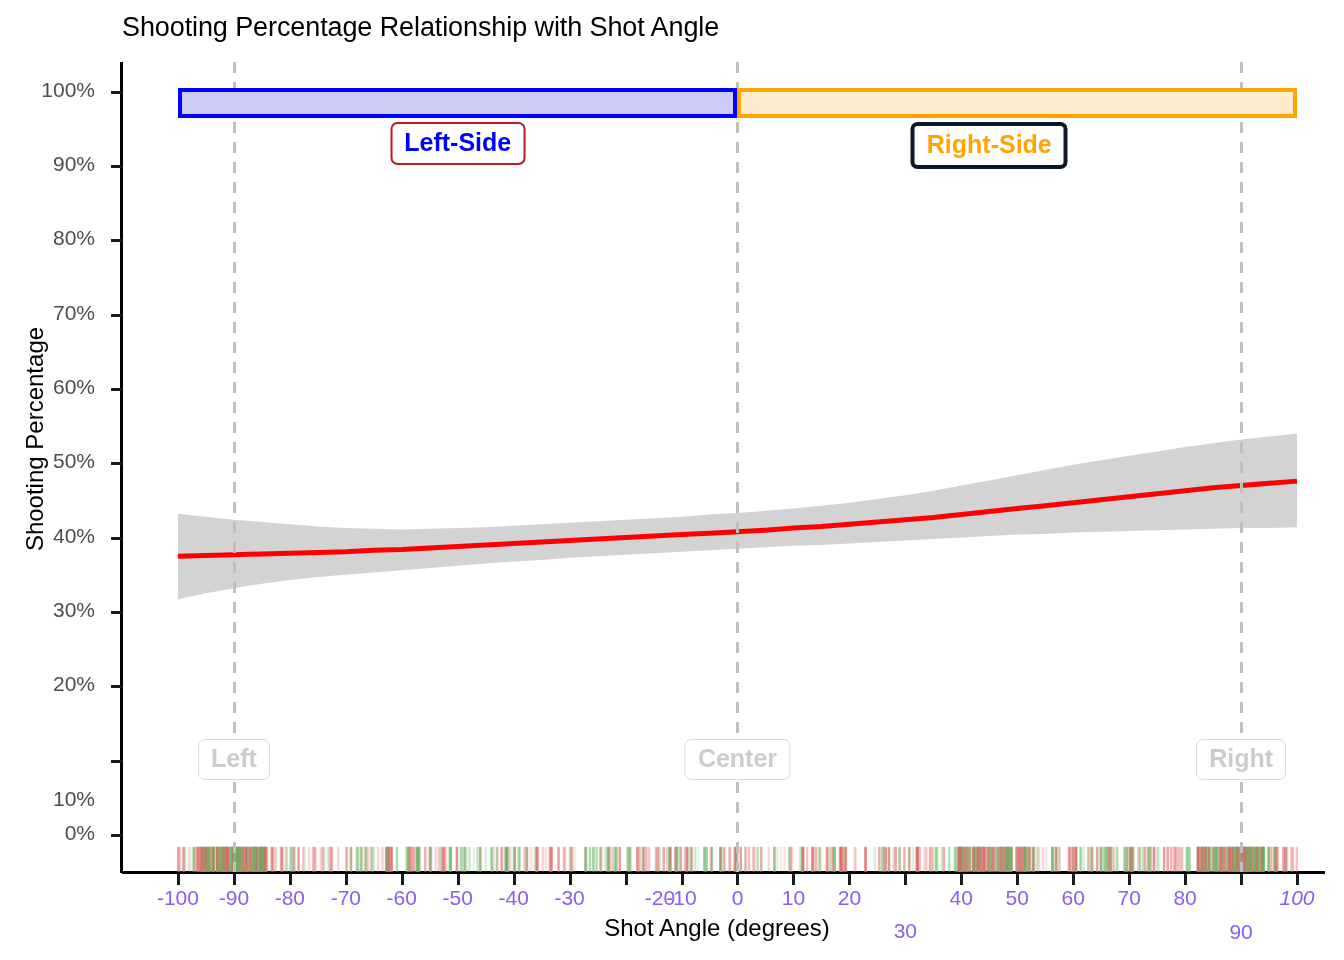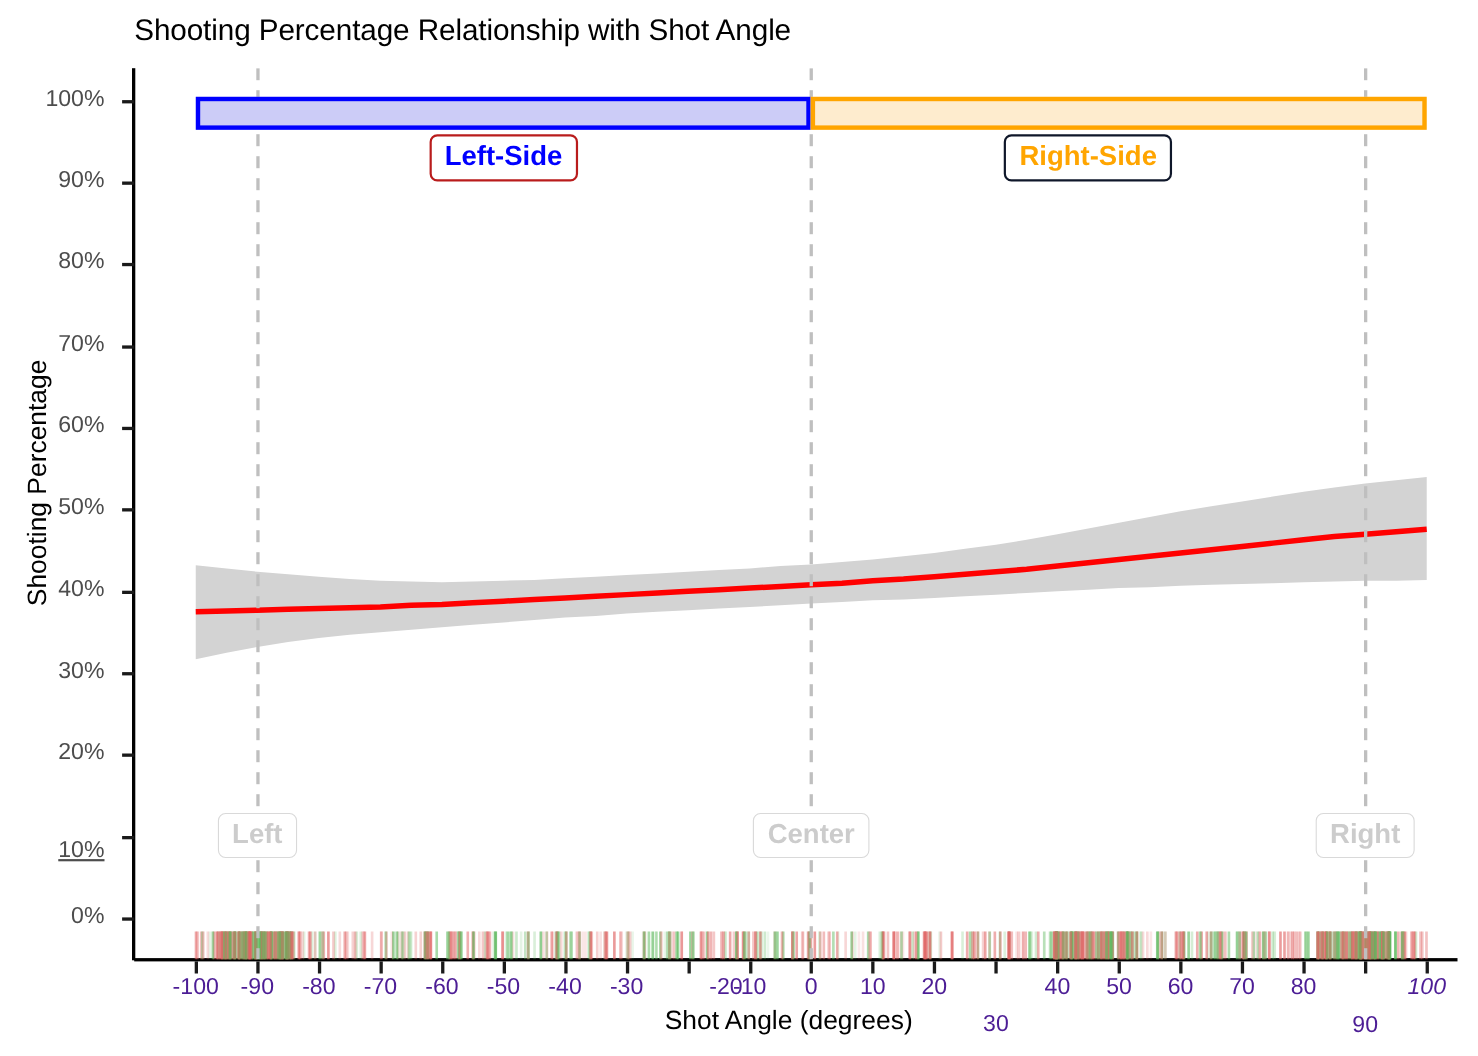--- a/index.html
+++ b/index.html
@@ -102,21 +102,21 @@
     position: absolute;
     top: 874px;
     width: 3px;
     height: 11px;
     background: #1a1a1a;
   }
   .x-tick-label {
     position: absolute;
     top: 886px;
     font-size: 21px;
-    color: #4c1d95;
+    color: #8b5cf6;
     text-align: center;
     white-space: nowrap;
     transform: translateX(-50%);
   }
 
   
   .vref {
     position: absolute;
     top: 0;
     width: 3px;
@@ -151,21 +151,21 @@
     background: #ffffff;
     white-space: nowrap;
     transform: translateX(-50%);
   }
   #left-side-label {
     color: #0000ff;
     border: 2px solid #b91c1c;
   }
   #right-side-label {
     color: #ffa500;
-    border: 2px solid #0f172a;
+    border: 4px solid #0f172a;
   }
 
   
   .zone-label {
     position: absolute;
     box-sizing: border-box;
     font-size: 25px;
     font-weight: bold;
     padding: 4px 12px 6px 12px;
     border-radius: 7px;
@@ -1113,21 +1113,21 @@
     <div id="bars-group">
         <div class="side-bar" id="left-side-bar" style="left: 55.9535px; width: 559.535px; top: 25.8716px;"></div>
         <div class="side-bar" id="right-side-bar" style="left: 615.488px; width: 559.535px; top: 25.8716px;"></div>
       </div>
   </div>
 
   <div id="y-ticks">
       <div class="y-tick-mark" style="top: 833.844px;"></div>
       <div class="y-tick-label" style="top: 820.844px;">0%</div>
       <div class="y-tick-mark" style="top: 759.532px;"></div>
-      <div class="y-tick-label" style="top: 761px; text-decoration: underline;">10%</div>
+      <div class="y-tick-label" style="top: 787px;">10%</div>
       <div class="y-tick-mark" style="top: 685.22px;"></div>
       <div class="y-tick-label" style="top: 672.22px;">20%</div>
       <div class="y-tick-mark" style="top: 610.908px;"></div>
       <div class="y-tick-label" style="top: 597.908px;">30%</div>
       <div class="y-tick-mark" style="top: 536.596px;"></div>
       <div class="y-tick-label" style="top: 523.596px;">40%</div>
       <div class="y-tick-mark" style="top: 462.284px;"></div>
       <div class="y-tick-label" style="top: 449.284px;">50%</div>
       <div class="y-tick-mark" style="top: 387.972px;"></div>
       <div class="y-tick-label" style="top: 374.972px;">60%</div>

